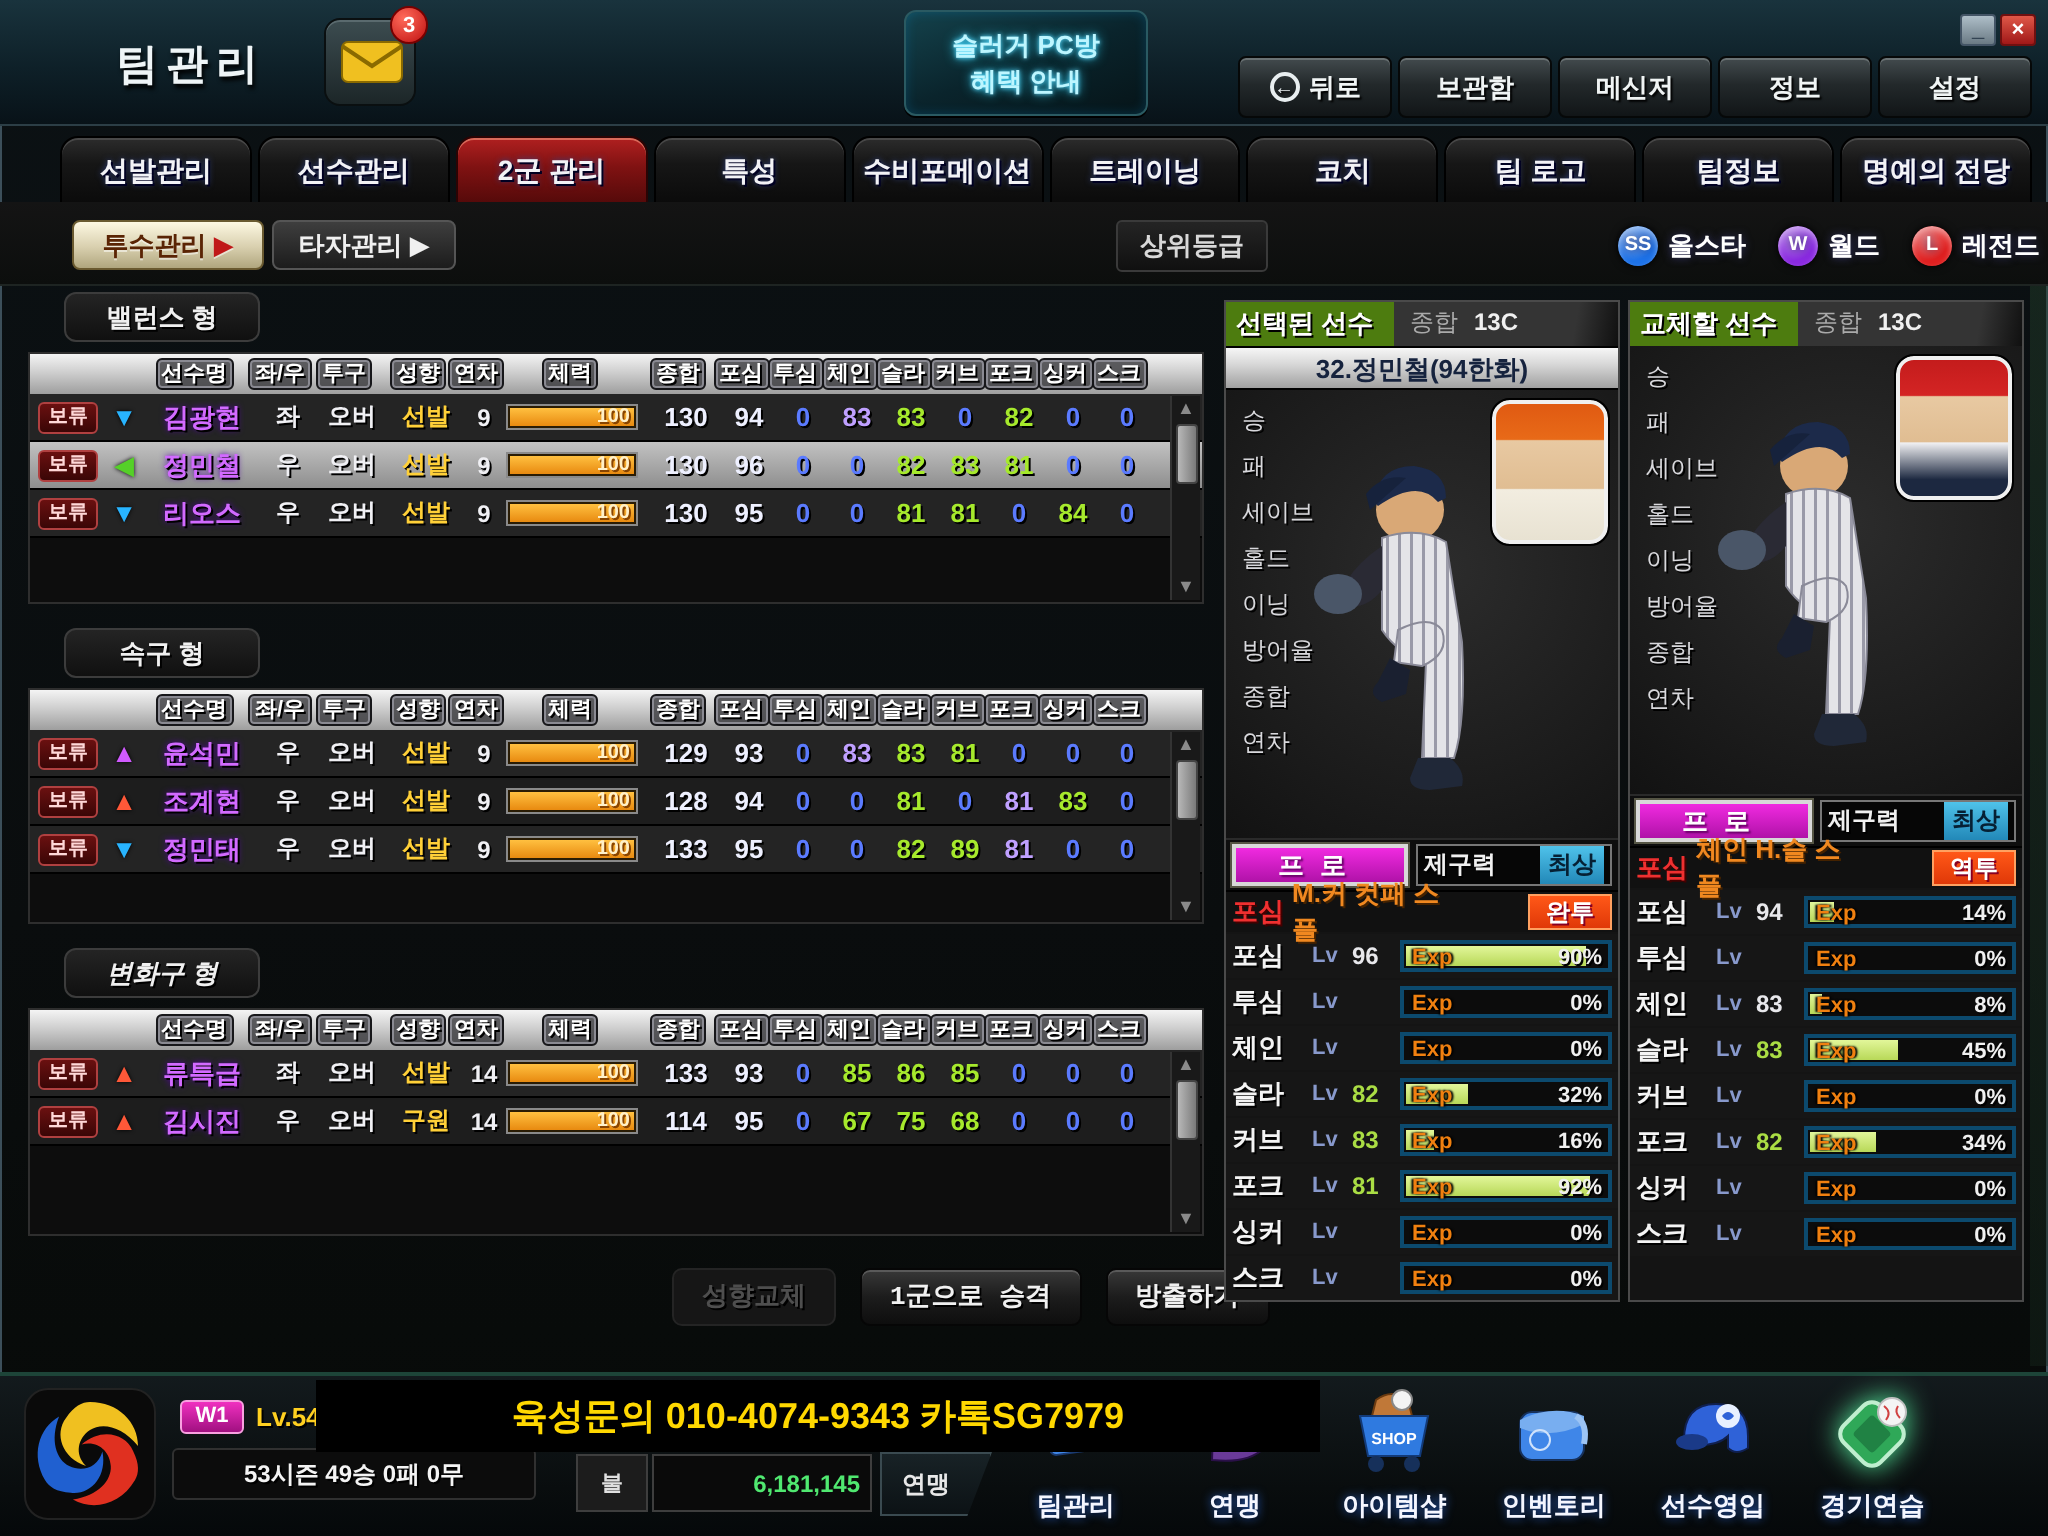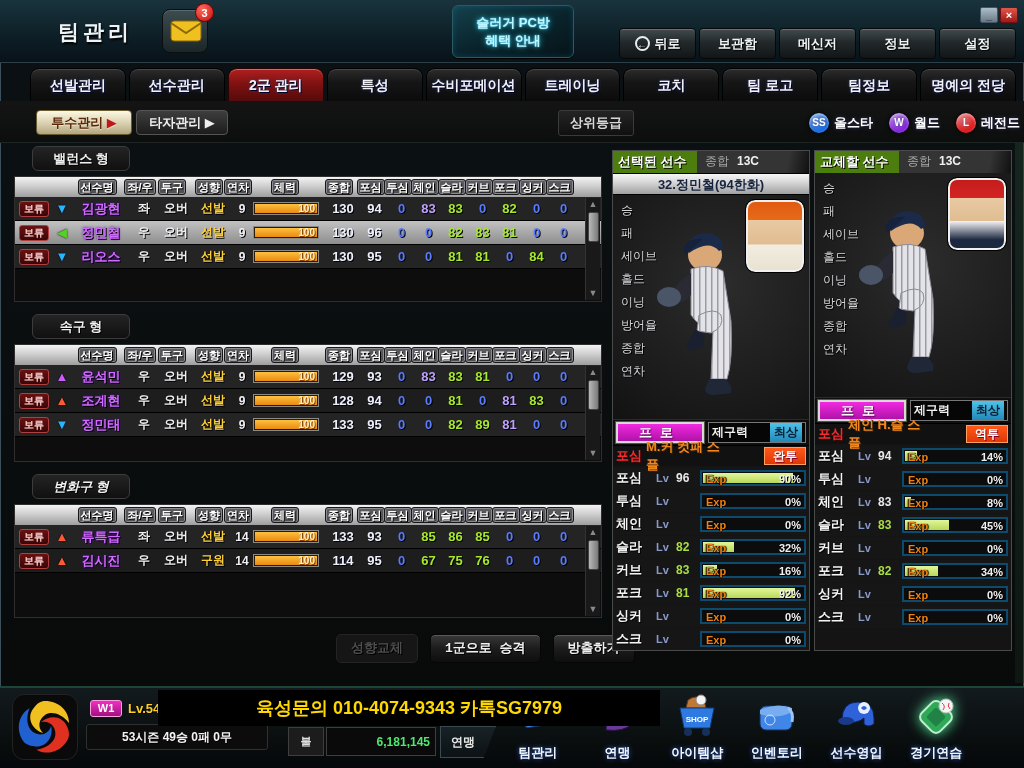--- a/index.html
+++ b/index.html
@@ -610,21 +610,21 @@
               <div class="hpbar">
                 <div class="hpfill" style="width: calc(100% - 2px);"></div>
                 <div class="hptext">100</div>
               </div>
             </div>
             <div class="c-overall val v-w">114</div>
             <div class="c-val val v-w">95</div>
             <div class="c-val val v-b">0</div>
             <div class="c-val val v-g">67</div>
             <div class="c-val val v-g">75</div>
-            <div class="c-val val v-g">76</div>
+            <div class="c-val val v-g">68</div>
             <div class="c-val val v-b">0</div>
             <div class="c-val val v-b">0</div>
             <div class="c-val val v-b">0</div>
           </div>
         </div>
         <div class="scroll">
           <div class="sarr">▲</div>
           <div class="sthumb"></div>
           <div class="sarr" style="position: absolute; bottom: 1px;">▼</div>
         </div>

